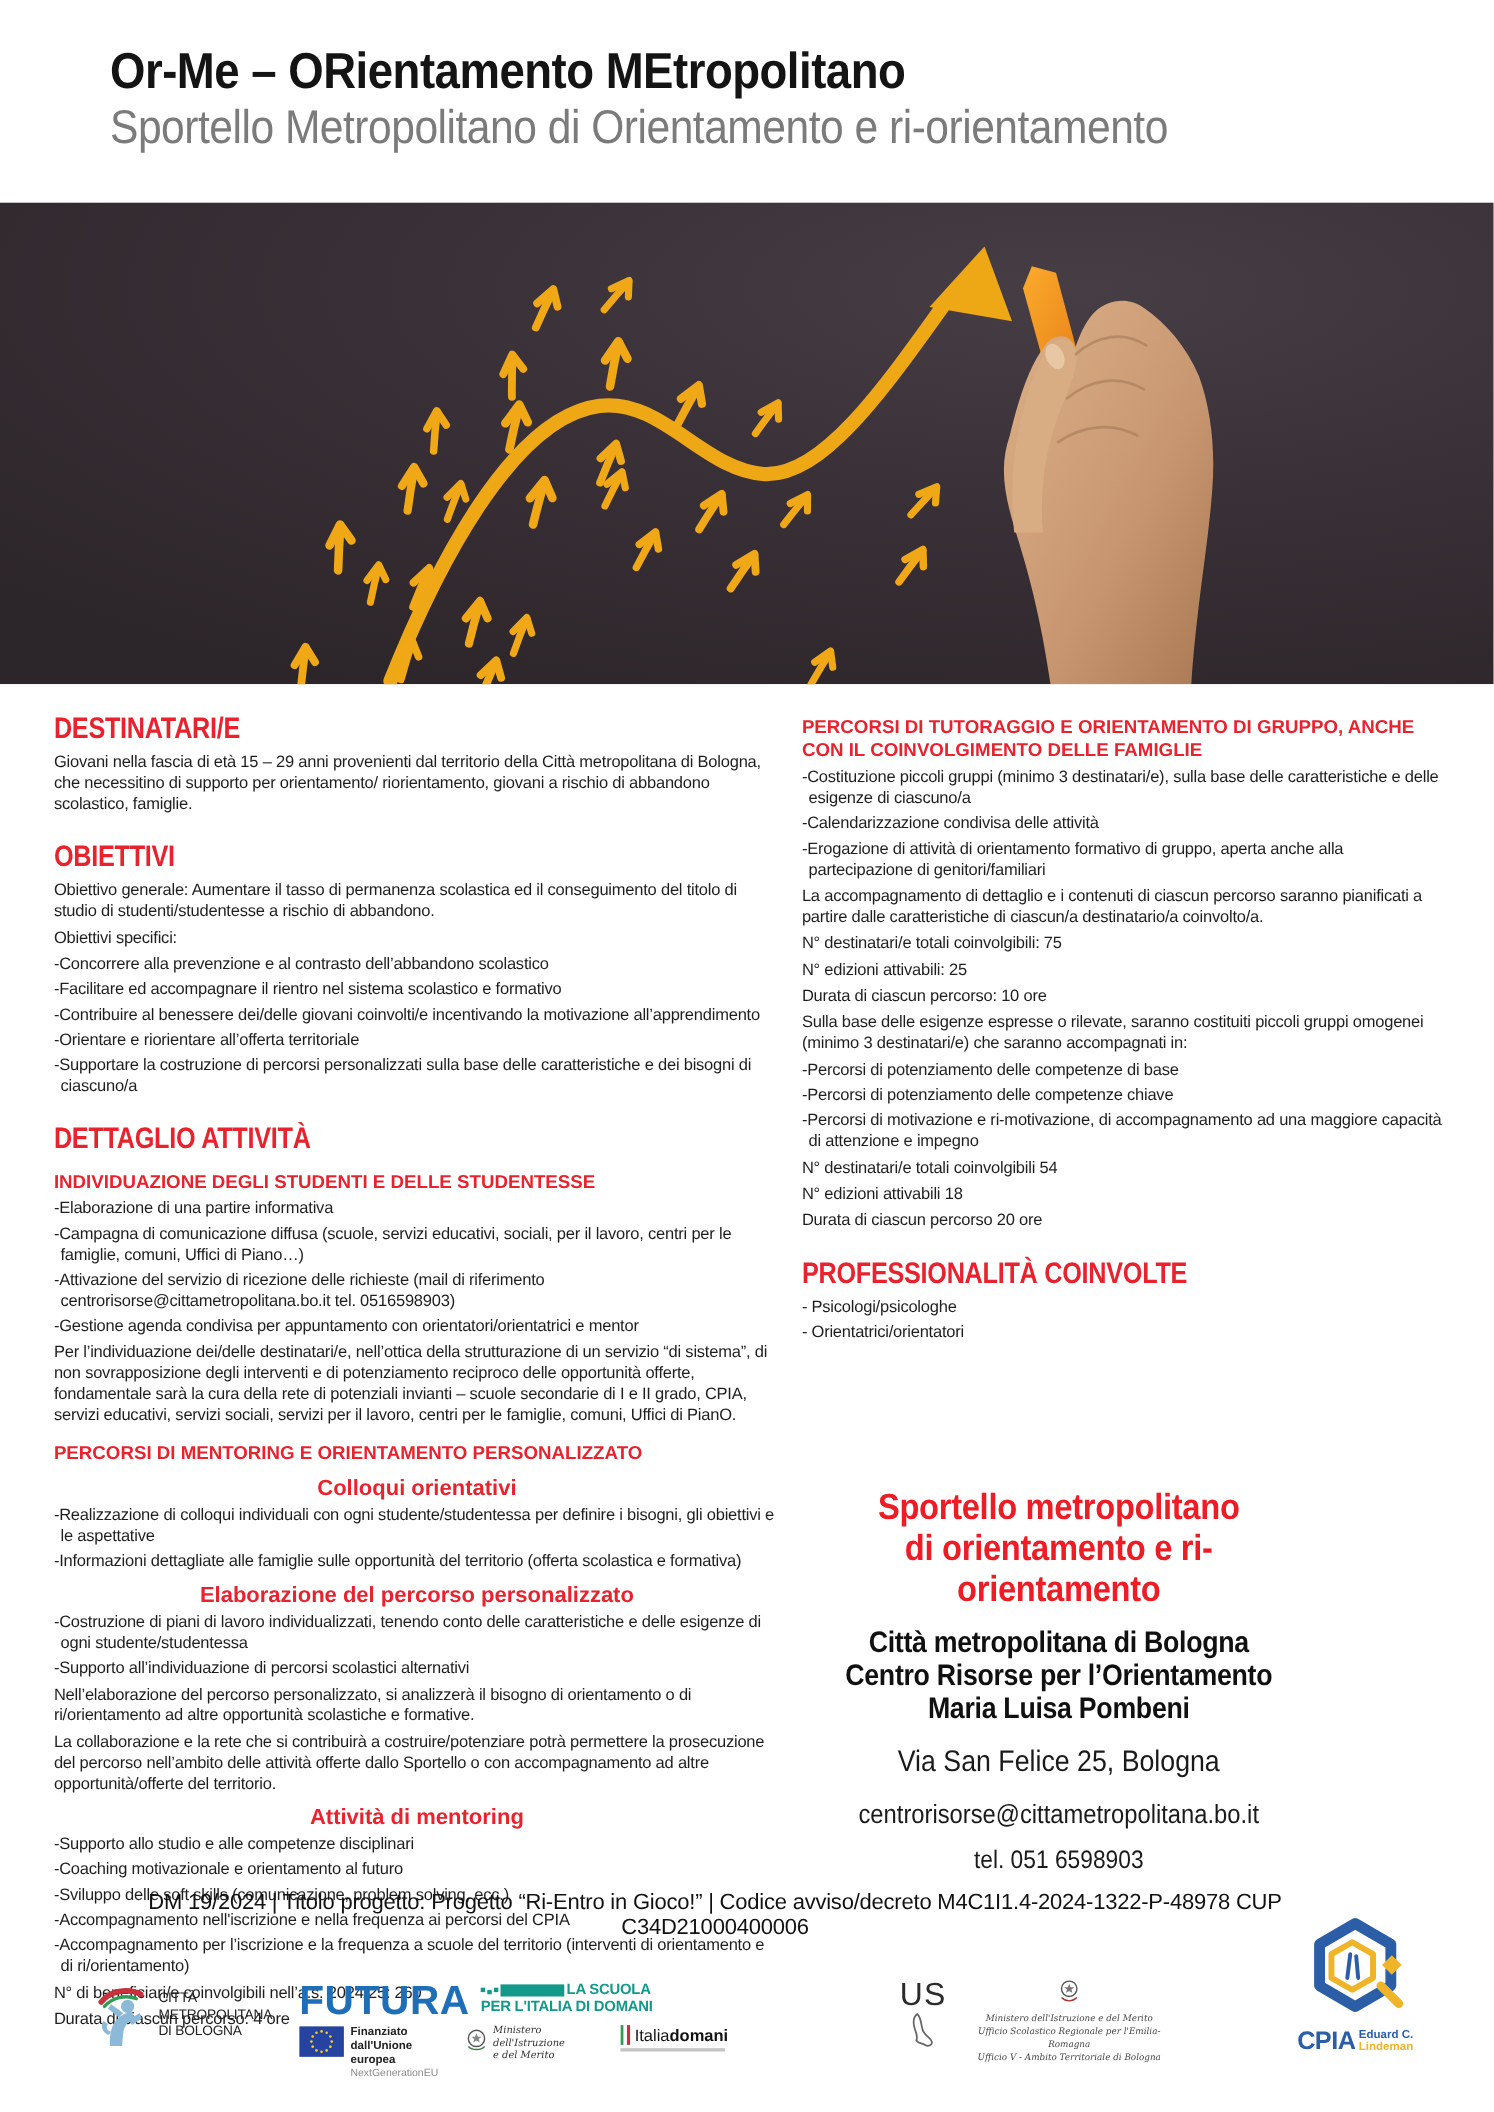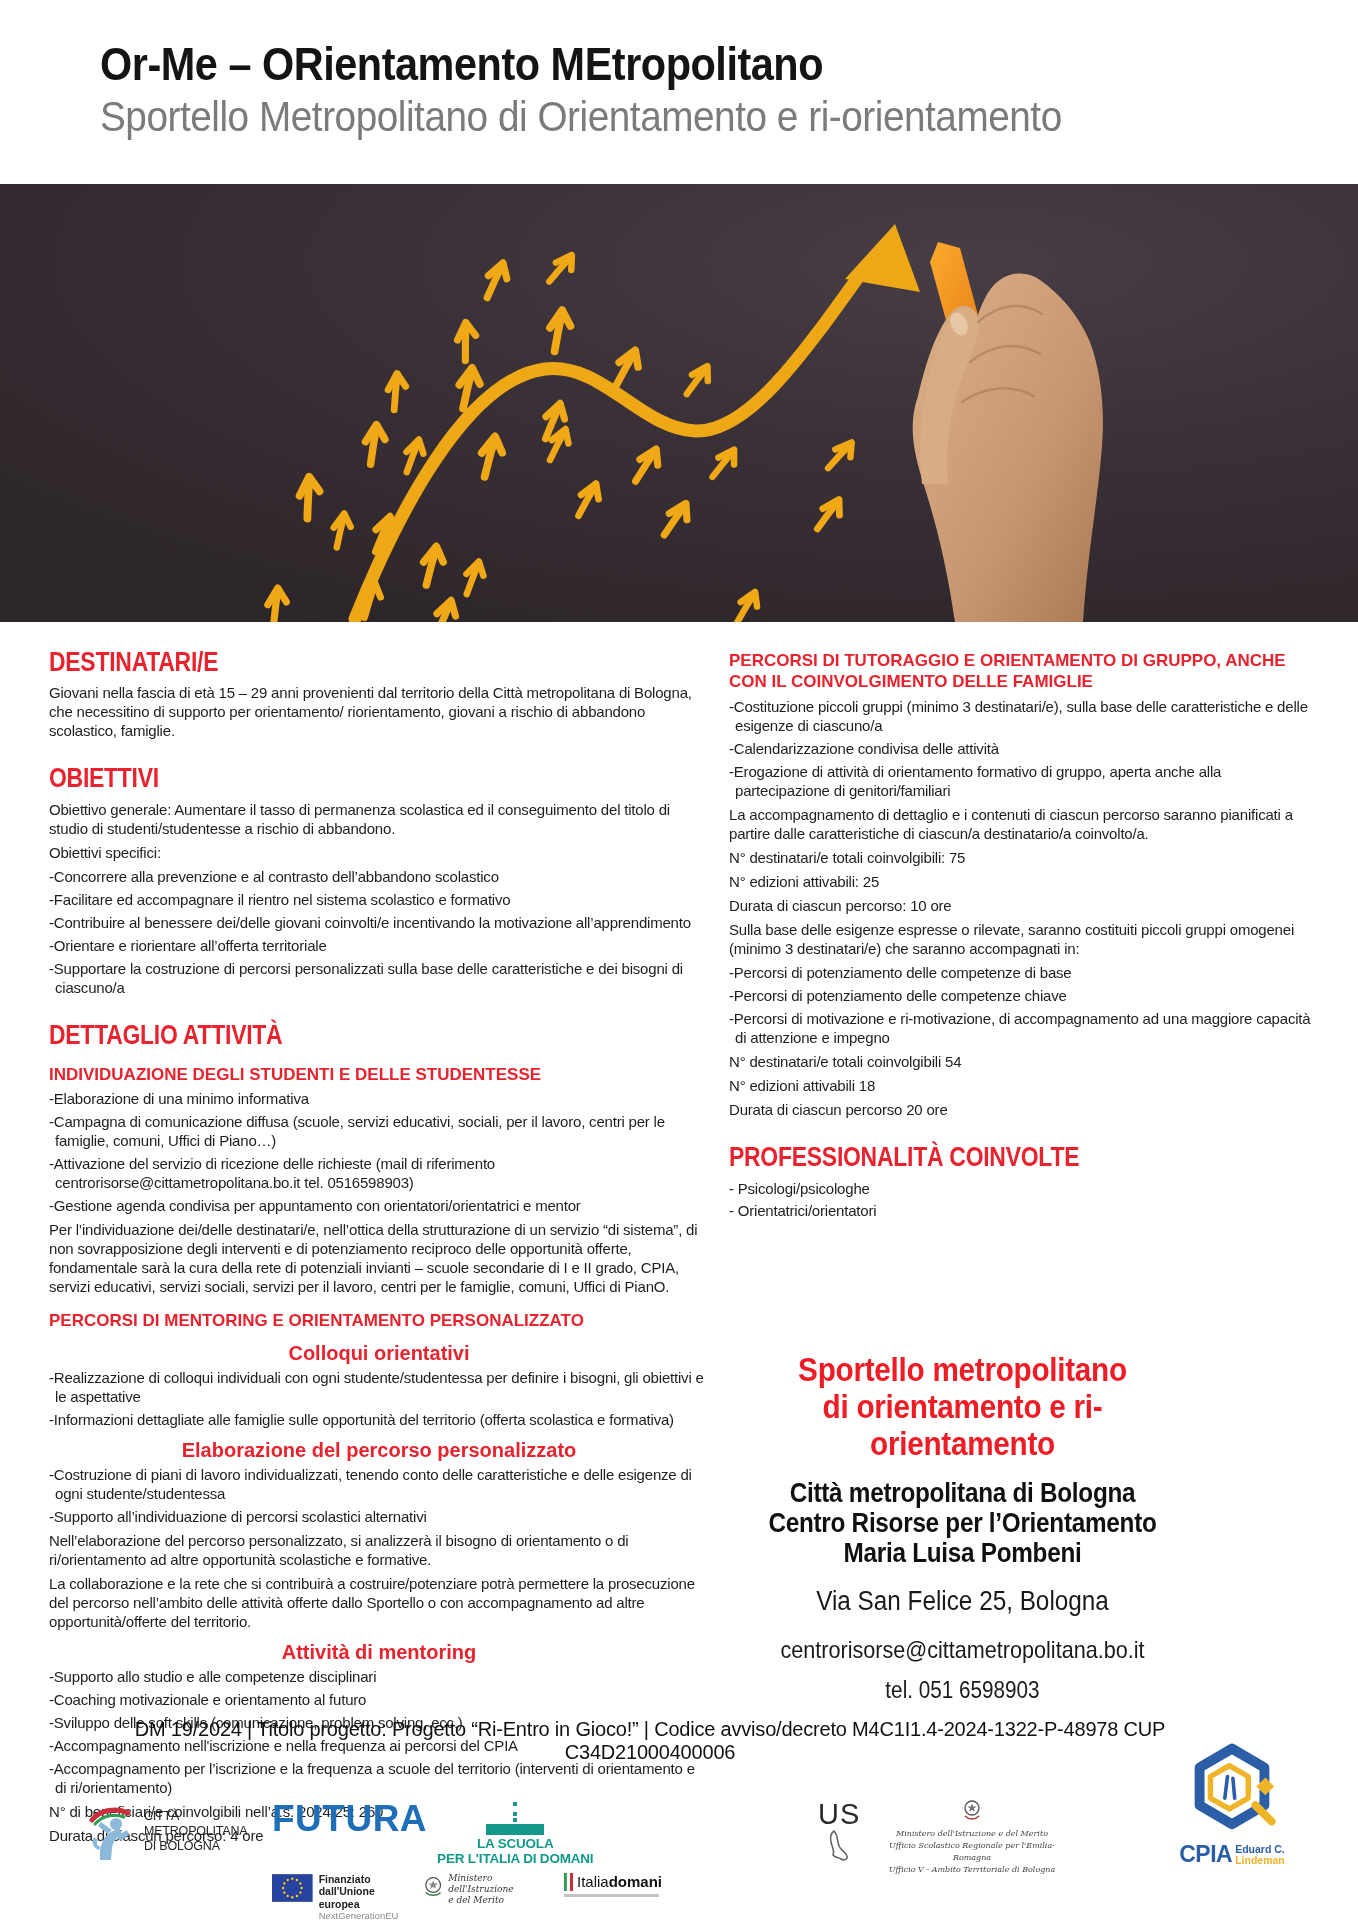--- a/index.html
+++ b/index.html
@@ -55,21 +55,21 @@
   
   .credits { position:absolute; left:85px; top:1718px; width:1130px; text-align:center;
              font-size:20px; color:#111; letter-spacing:-.2px; }
   .logo { position:absolute; }
   .logo-cmbo { left:86px; top:1806px; display:flex; align-items:flex-start; gap:6px; }
   .cmbo-text { font-size:12.5px; line-height:1.18; color:#222; letter-spacing:-.2px; padding-top:3px; }
   .logo-futura { left:272px; top:1802px; width:390px; }
   .futura-row1 { display:flex; align-items:flex-start; gap:10px; }
   .futura-word { font-size:37px; font-weight:bold; color:#1f6fb8; letter-spacing:.5px; line-height:.9; }
   .futura-tag  { text-align:left; }
-  .tag-bar { display:flex; align-items:center; gap:2px;flex-direction:column; }
+  .tag-bar { display:flex; align-items:center; gap:2px; }
   .tag-bar .px { width:4px; height:4px; background:#12998a; display:inline-block; }
   .tag-bar .bar { width:58px; height:11px; background:#12998a; display:inline-block; }
   .tag-line { font-size:13.5px; font-weight:bold; color:#12998a; line-height:1.1; letter-spacing:-.2px; }
   .futura-row2 { display:flex; align-items:flex-start; gap:12px; margin-top:6px; }
   .eu-block { display:flex; gap:6px; }
   .eu-text { font-size:10.5px; line-height:1.2; color:#222; font-weight:bold; }
   .eu-text .ngeu { color:#8a8a8a; font-weight:normal; font-size:9.5px; }
   .min-script { font-family:"DejaVu Serif", serif; font-style:italic; font-size:9px; color:#333; line-height:1.25; }
   .italiadomani { font-size:15px; color:#111; display:flex; align-items:center; gap:4px; }
   .italiadomani b { font-weight:bold; }
@@ -192,21 +192,21 @@
       <ul class="bullets">
         <li>-Concorrere alla prevenzione e al contrasto dell’abbandono scolastico</li>
         <li>-Facilitare ed accompagnare il rientro nel sistema scolastico e formativo</li>
         <li>-Contribuire al benessere dei/delle giovani coinvolti/e incentivando la motivazione all’apprendimento</li>
         <li>-Orientare e riorientare all’offerta territoriale</li>
         <li>-Supportare la costruzione di percorsi personalizzati sulla base delle caratteristiche e dei bisogni di ciascuno/a</li>
       </ul>
       <div class="h2">DETTAGLIO ATTIVITÀ</div>
       <div class="h3x">INDIVIDUAZIONE DEGLI STUDENTI E DELLE STUDENTESSE</div>
       <ul class="bullets">
-        <li>-Elaborazione di una minimo informativa</li>
+        <li>-Elaborazione di una partire informativa</li>
         <li>-Campagna di comunicazione diffusa (scuole, servizi educativi, sociali, per il lavoro, centri per le famiglie, comuni, Uffici di Piano…)</li>
         <li>-Attivazione del servizio di ricezione delle richieste (mail di riferimento centrorisorse@cittametropolitana.bo.it tel. 0516598903)</li>
         <li>-Gestione agenda condivisa per appuntamento con orientatori/orientatrici e mentor</li>
       </ul>
       <div class="para">Per l’individuazione dei/delle destinatari/e, nell’ottica della strutturazione di un servizio “di sistema”, di non sovrapposizione degli interventi e di potenziamento reciproco delle opportunità offerte, fondamentale sarà la cura della rete di potenziali invianti – scuole secondarie di I e II grado, CPIA, servizi educativi, servizi sociali, servizi per il lavoro, centri per le famiglie, comuni, Uffici di PianO.</div>
       <div class="h3x">PERCORSI DI MENTORING E ORIENTAMENTO PERSONALIZZATO</div>
       <div class="h4x">Colloqui orientativi</div>
       <ul class="bullets">
         <li>-Realizzazione di colloqui individuali con ogni studente/studentessa per definire i bisogni, gli obiettivi e le aspettative</li>
         <li>-Informazioni dettagliate alle famiglie sulle opportunità del territorio (offerta scolastica e formativa)</li>

